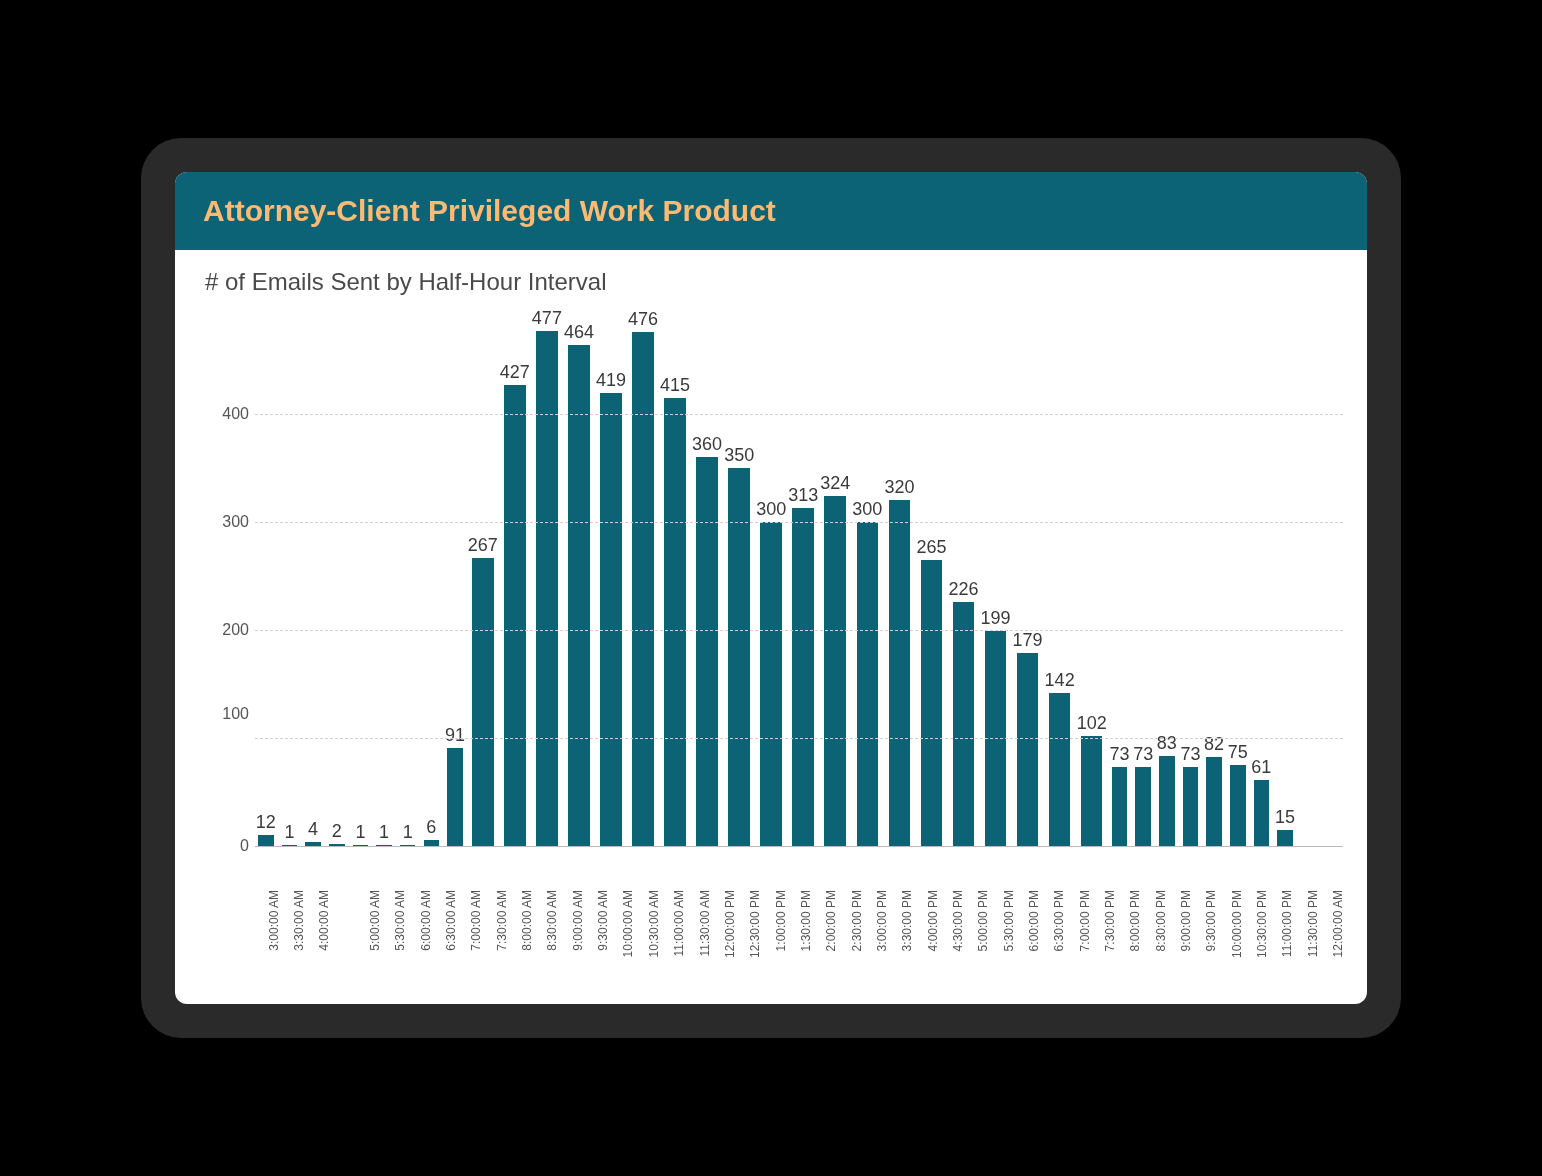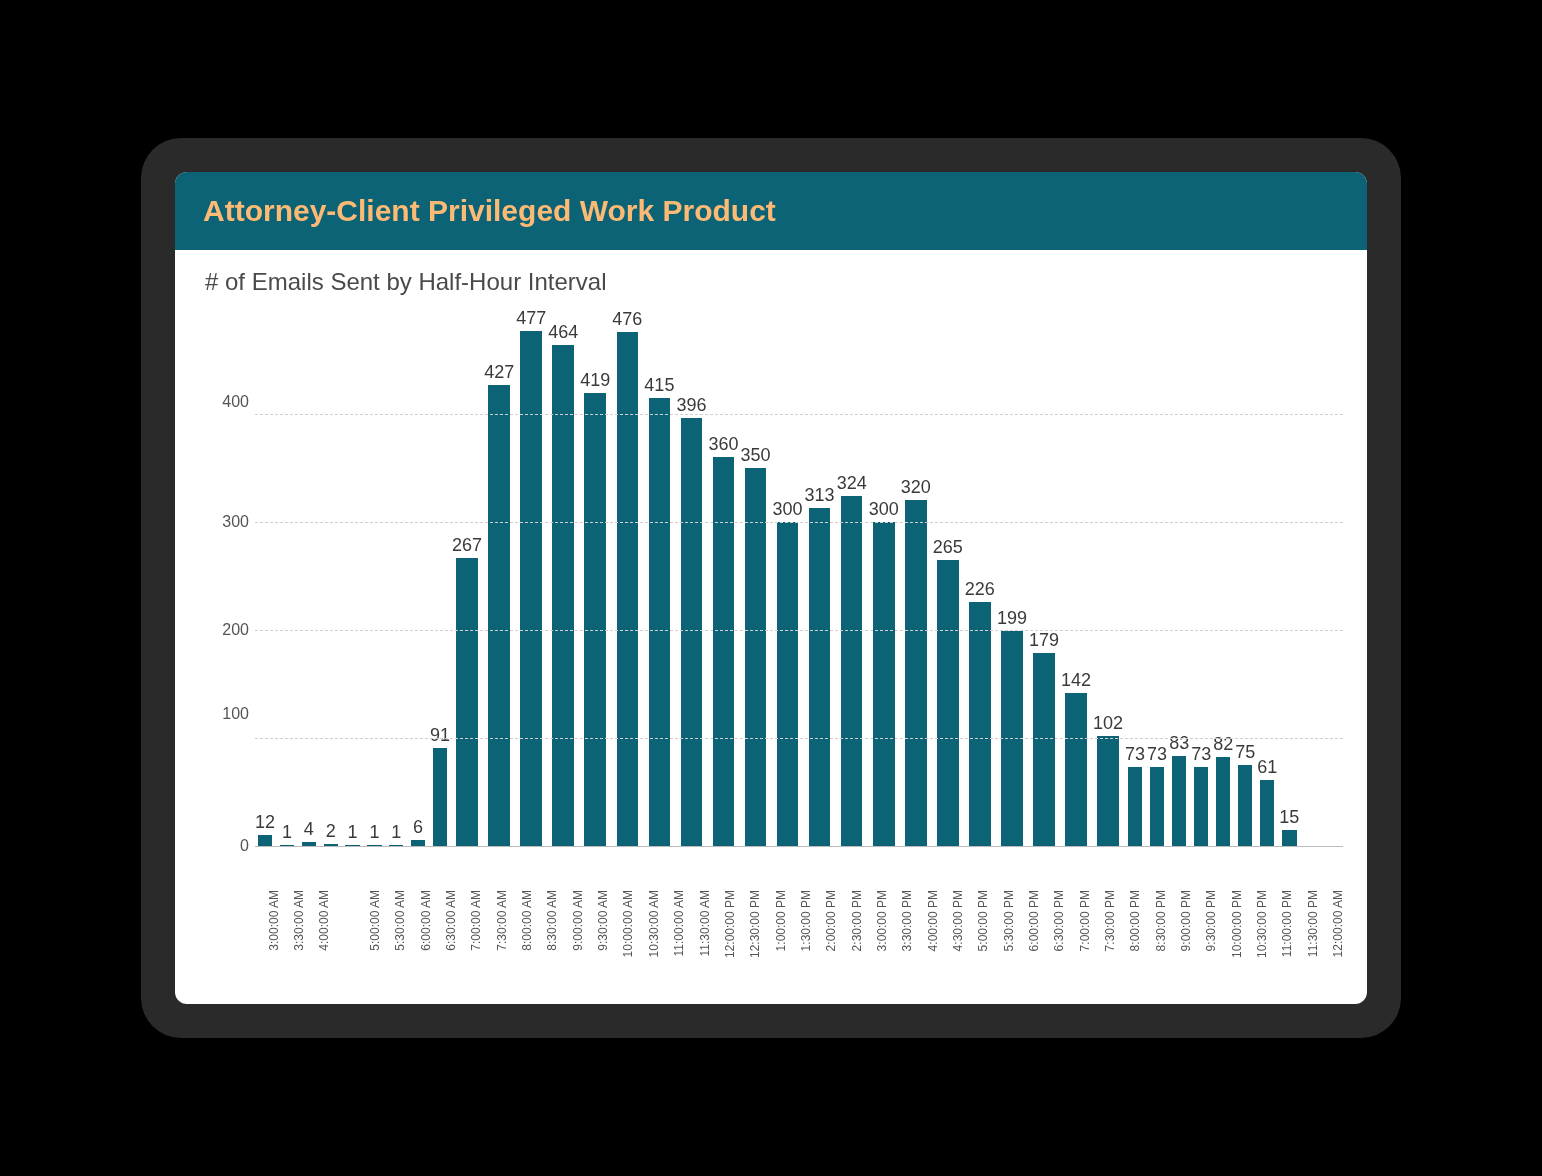--- a/index.html
+++ b/index.html
@@ -132,21 +132,21 @@
       <span>Attorney-Client Privileged Work Product</span>
     </div>
     <div class="card-body">
       <div class="chart-title"># of Emails Sent by Half-Hour Interval</div>
       <div class="chart-wrap">
         <div class="y-axis" id="y-axis" style="height: 540px;">
             <div class="y-tick" style="top: 540px;">0</div>
             <div class="y-tick" style="top: 408px;">100</div>
             <div class="y-tick" style="top: 324px;">200</div>
             <div class="y-tick" style="top: 216px;">300</div>
-            <div class="y-tick" style="top: 96px;">400</div>
+            <div class="y-tick" style="top: 108px;">400</div>
           </div>
         <div class="plot-area" id="plot-area" style="height: 540px;">
           <div class="bars" id="bars" style="height: 540px;">
               <div class="bar-col">
                 <div class="bar-value">12</div>
                 <div class="bar-rect" style="height: 10.8px;"></div>
               </div>
               <div class="bar-col">
                 <div class="bar-value">1</div>
                 <div class="bar-rect" style="height: 1.08px;"></div>
@@ -199,24 +199,20 @@
                 <div class="bar-value">419</div>
                 <div class="bar-rect" style="height: 452.52px;"></div>
               </div>
               <div class="bar-col">
                 <div class="bar-value">476</div>
                 <div class="bar-rect" style="height: 514.08px;"></div>
               </div>
               <div class="bar-col">
                 <div class="bar-value">415</div>
                 <div class="bar-rect" style="height: 448.2px;"></div>
-              </div>
-              <div class="bar-col">
-                <div class="bar-value">396</div>
-                <div class="bar-rect" style="height: 427.68px;"></div>
               </div>
               <div class="bar-col">
                 <div class="bar-value">360</div>
                 <div class="bar-rect" style="height: 388.8px;"></div>
               </div>
               <div class="bar-col">
                 <div class="bar-value">350</div>
                 <div class="bar-rect" style="height: 378px;"></div>
               </div>
               <div class="bar-col">

